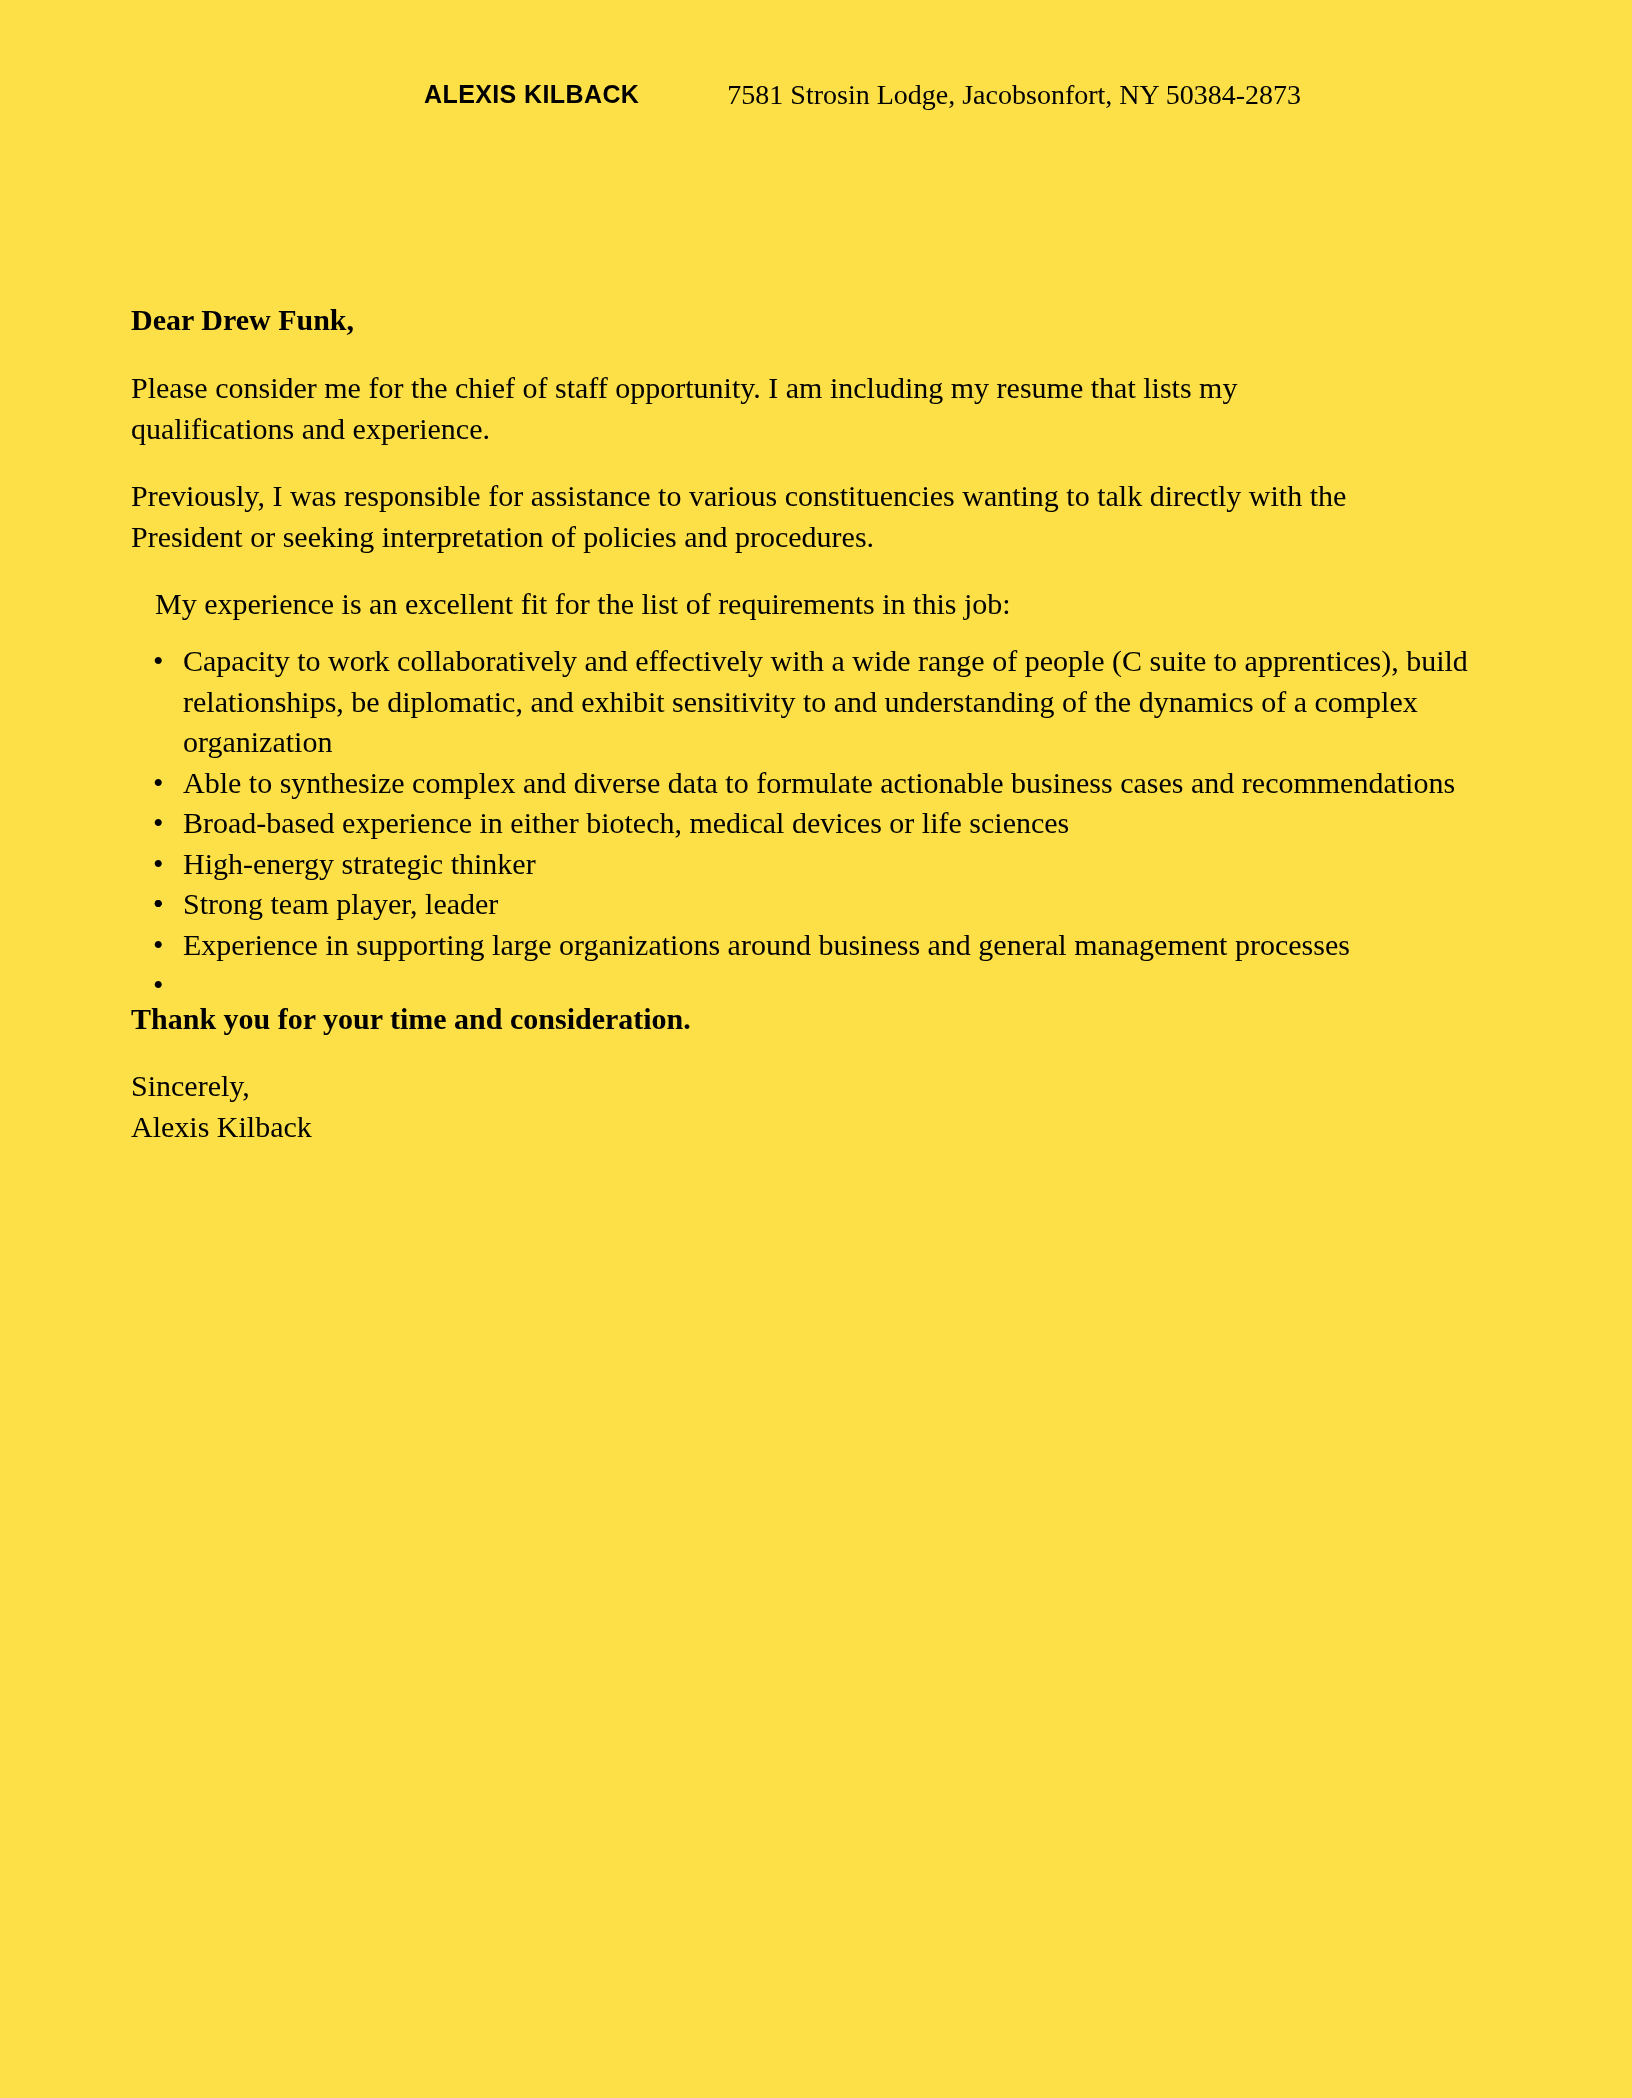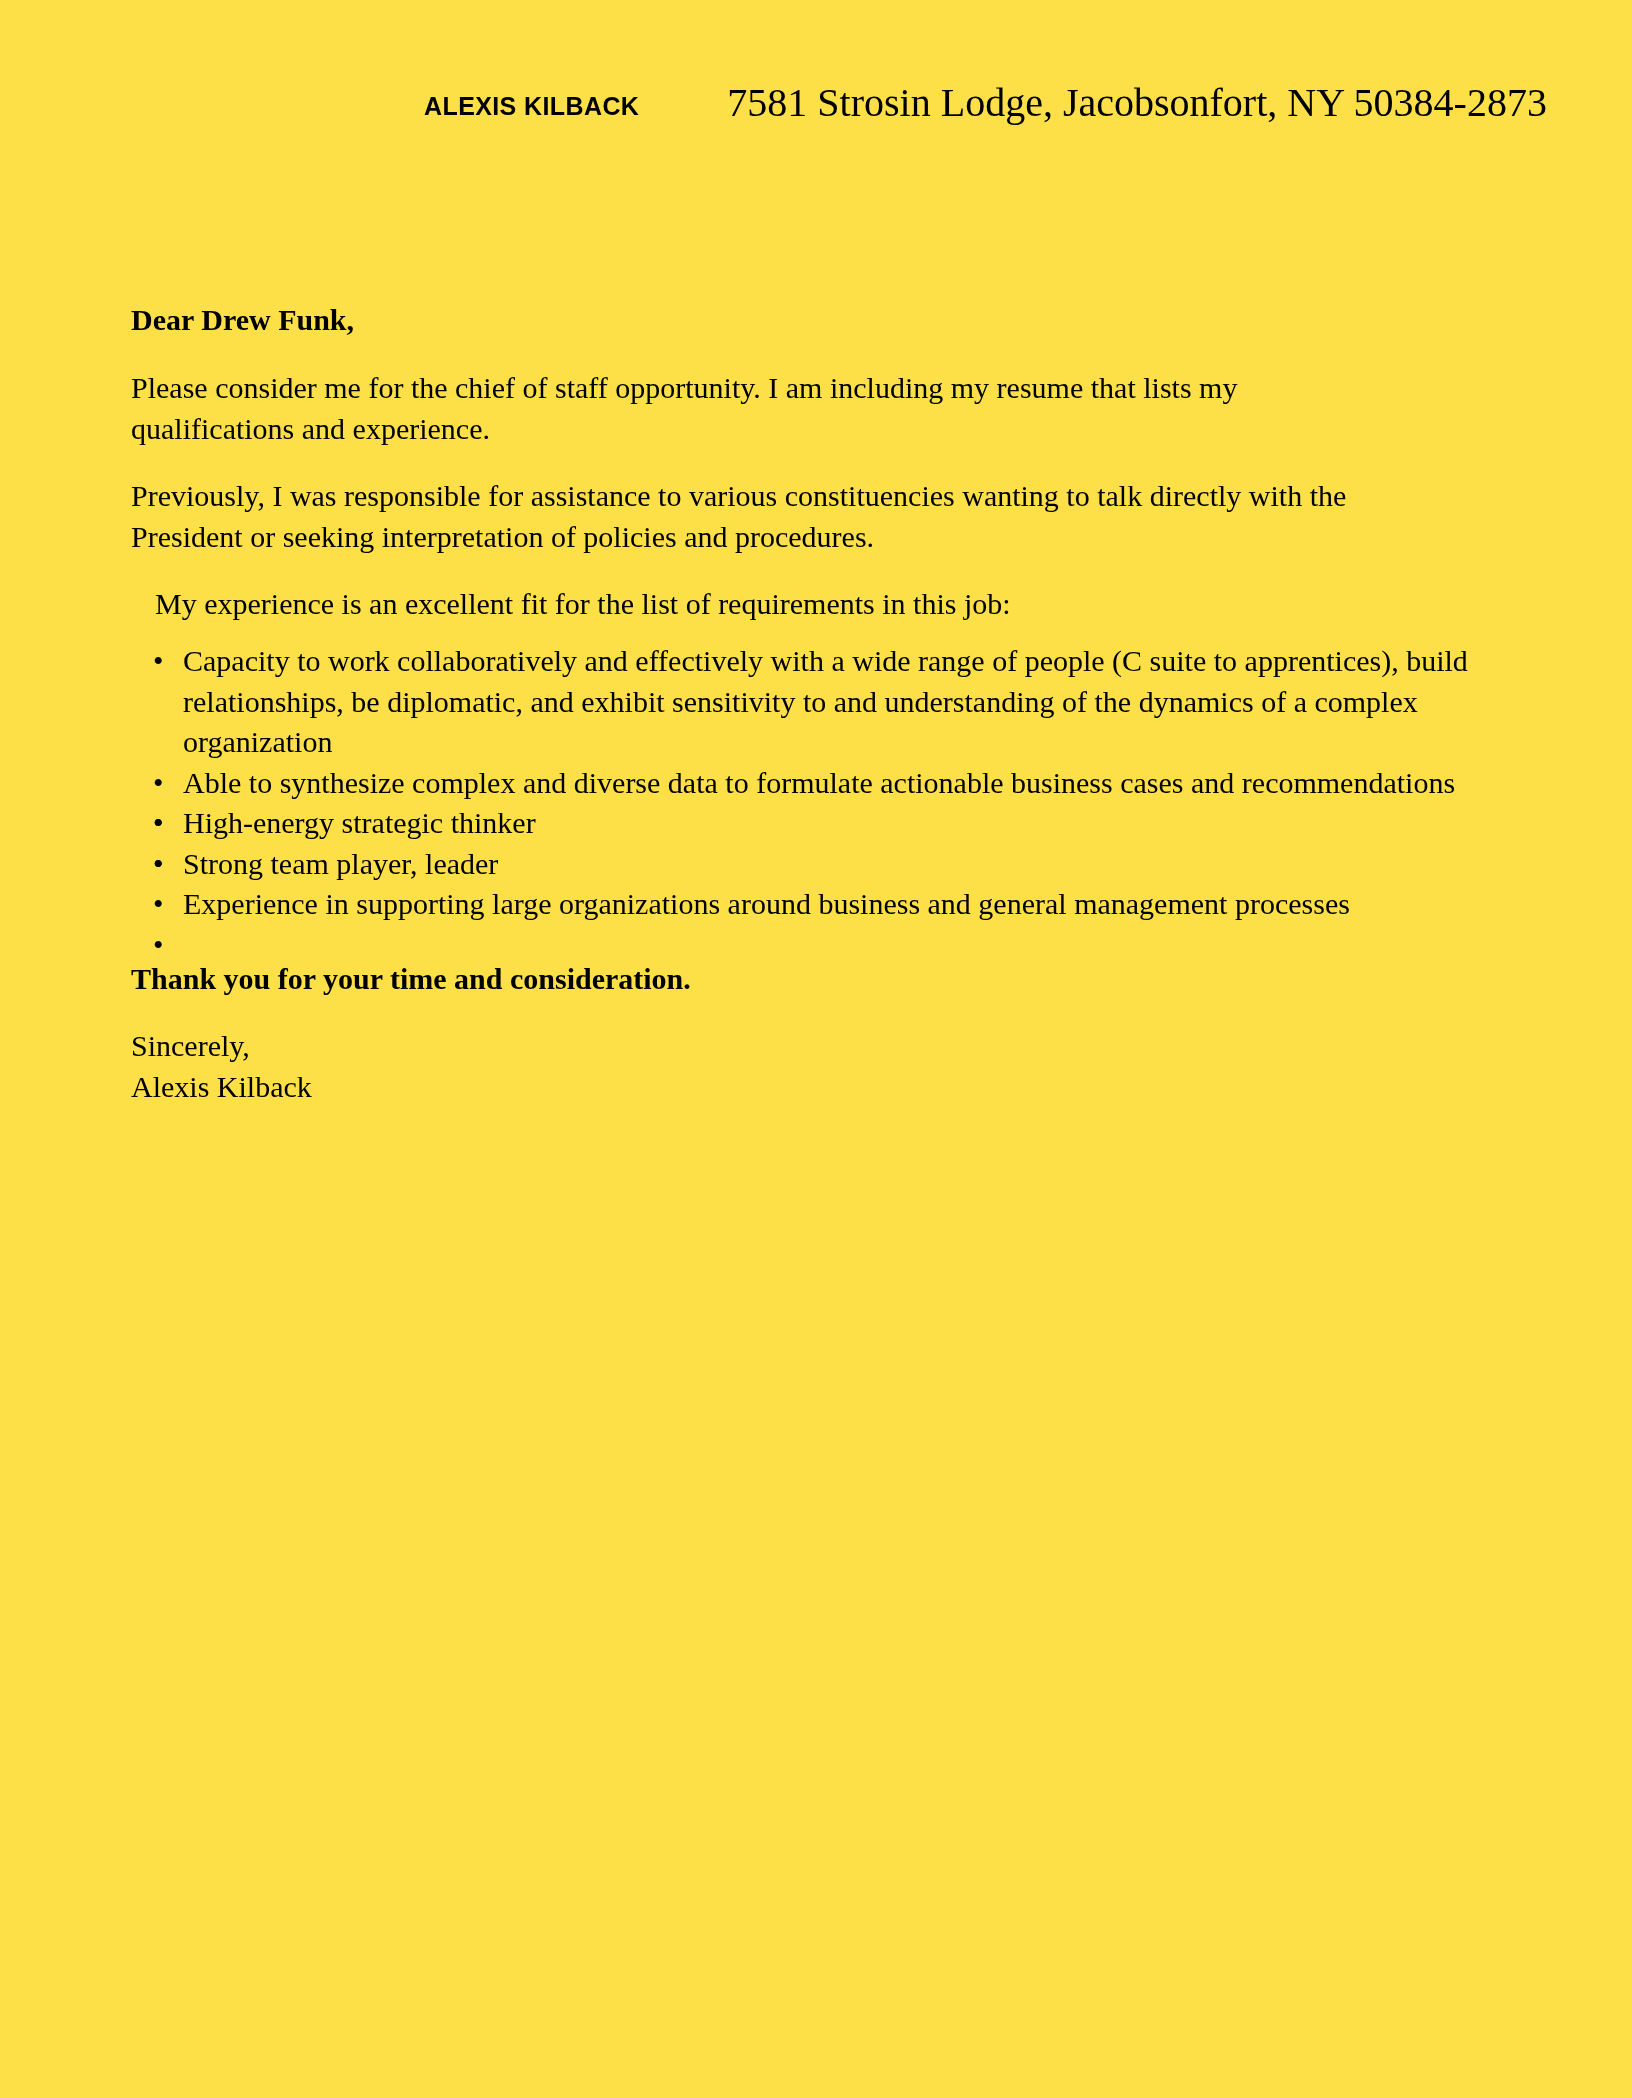--- a/index.html
+++ b/index.html
@@ -35,21 +35,21 @@
     font-family: "Liberation Sans", sans-serif;
     font-weight: bold;
     font-size: 25px;
     letter-spacing: 0.4px;
     color: #000000;
     white-space: nowrap;
   }
   .sender-address {
     font-family: "Liberation Serif", serif;
     font-weight: normal;
-    font-size: 40px;
+    font-size: 28px;
     color: #000000;
     white-space: nowrap;
     margin-left: 88px;
     position: relative;
     top: 1px;
   }
 
   
   .letter-body {
     position: absolute;
@@ -155,20 +155,21 @@
       <li>
         <span class="bullet-dot">•</span>
         <span>Capacity to work collaboratively and effectively with a wide range of people (C suite to apprentices), build relationships, be diplomatic, and exhibit sensitivity to and understanding of the dynamics of a complex organization</span>
       </li>
       <li>
         <span class="bullet-dot">•</span>
         <span>Able to synthesize complex and diverse data to formulate actionable business cases and recommendations</span>
       </li>
       <li>
         <span class="bullet-dot">•</span>
+        <span>Broad-based experience in either biotech, medical devices or life sciences</span>
       </li>
       <li>
         <span class="bullet-dot">•</span>
         <span>High-energy strategic thinker</span>
       </li>
       <li>
         <span class="bullet-dot">•</span>
       </li>
       <li>
         <span class="bullet-dot">•</span>

